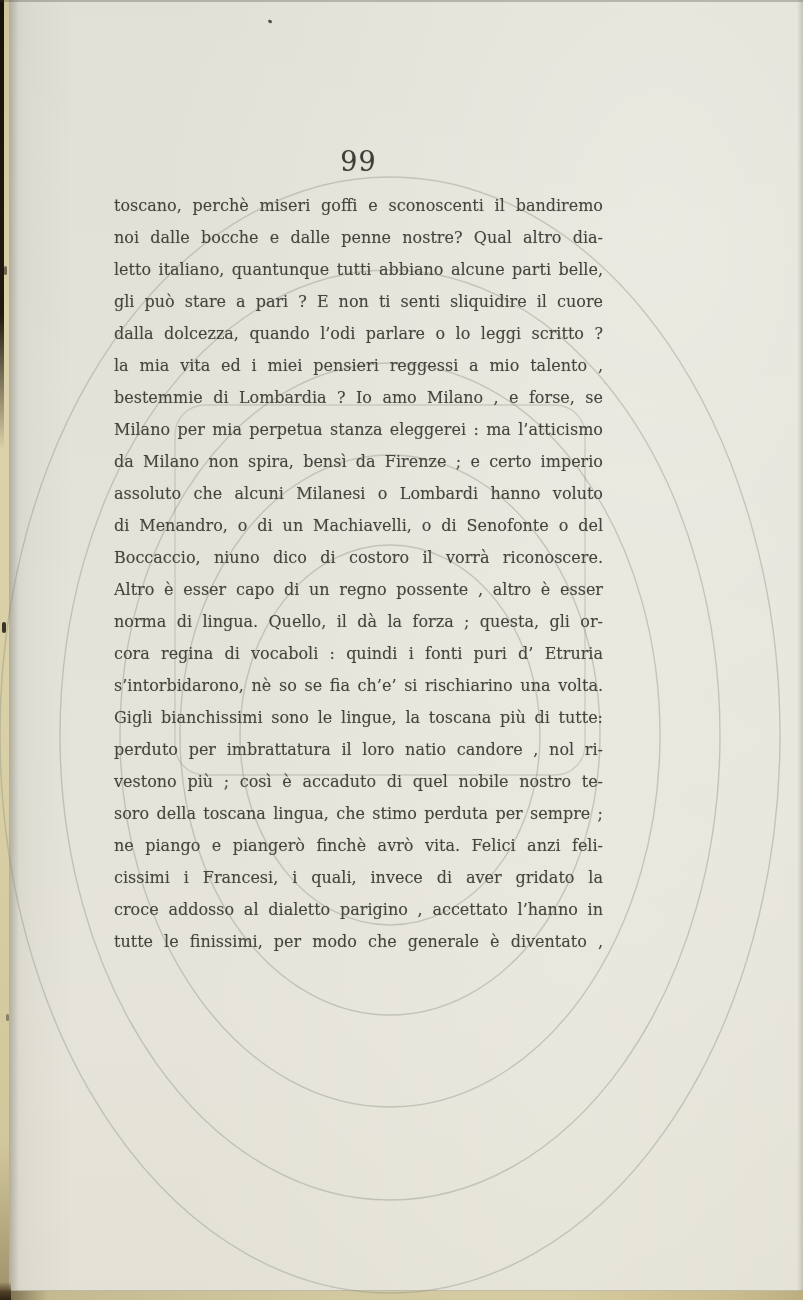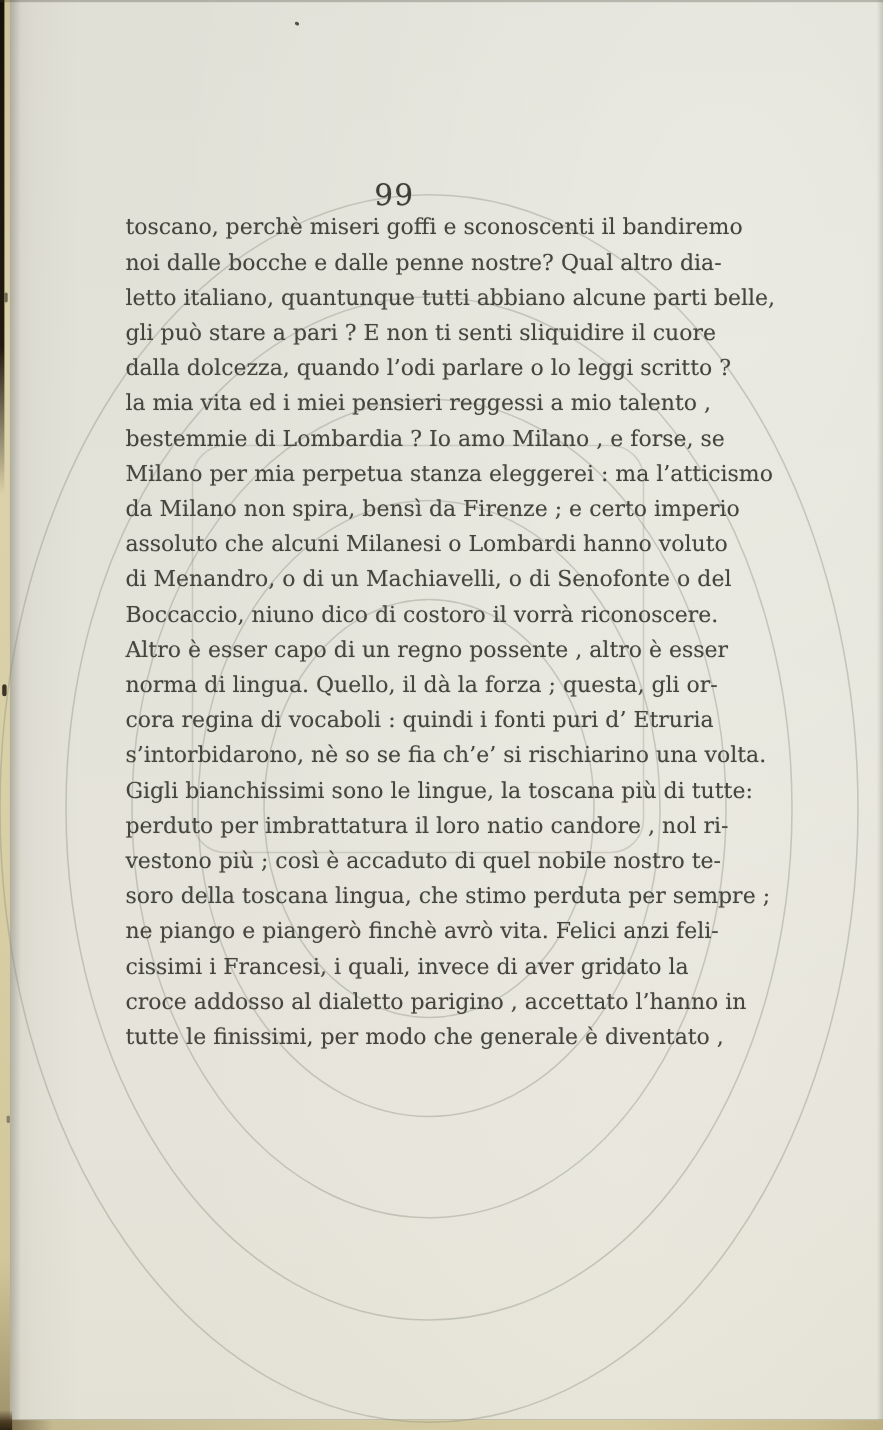--- a/index.html
+++ b/index.html
@@ -49,31 +49,31 @@
     background: linear-gradient(180deg, rgba(52,42,26,0) 0%, #4a3b22 60%, #2e2414 100%);
   }
   
   #stamp-watermark {
     position: absolute; left: 0; top: 0;
     pointer-events: none;
   }
   
   #page-number {
     position: absolute;
-    left: 114px; width: 489px; top: 162px;
+    left: 114px; width: 489px; top: 146px;
     text-align: center;
     font-size: 27px;
     letter-spacing: 1px;
     color: #3e3e37;
     text-shadow: 0 0 1px rgba(62,62,55,0.35);
   }
   #body-text {
     position: absolute;
     left: 114px; top: 190px; width: 489px;
-    font-size: 20px;
+    font-size: 16px;
     line-height: 32px;
     color: #45453e;
     text-shadow: 0 0 1px rgba(69,69,62,0.30);
   }
   .text-line {
     text-align: justify;
     text-align-last: justify;
     height: 32px;
     white-space: nowrap;
   }

